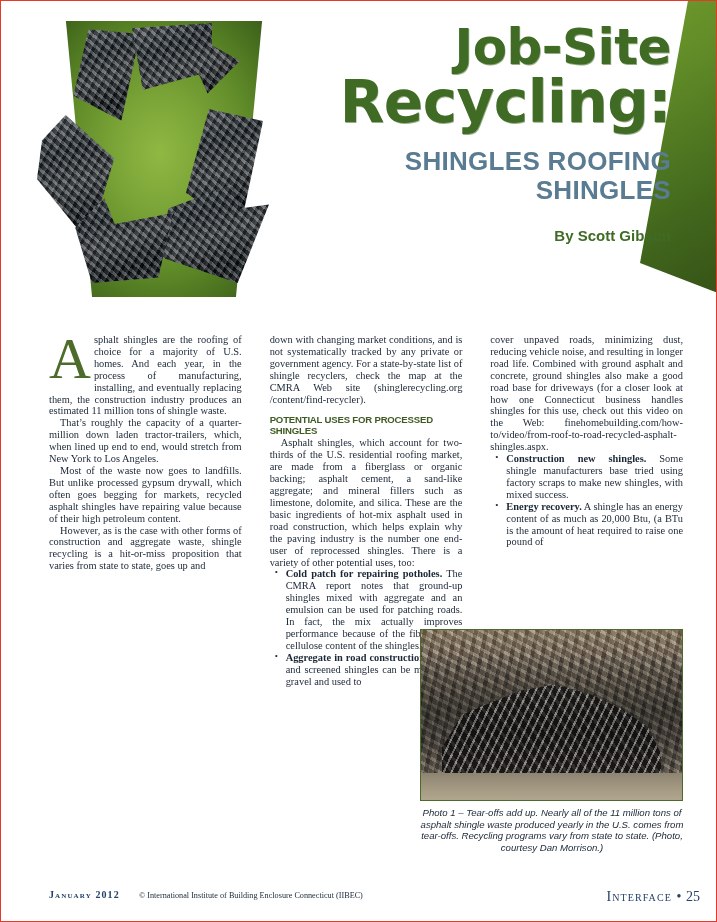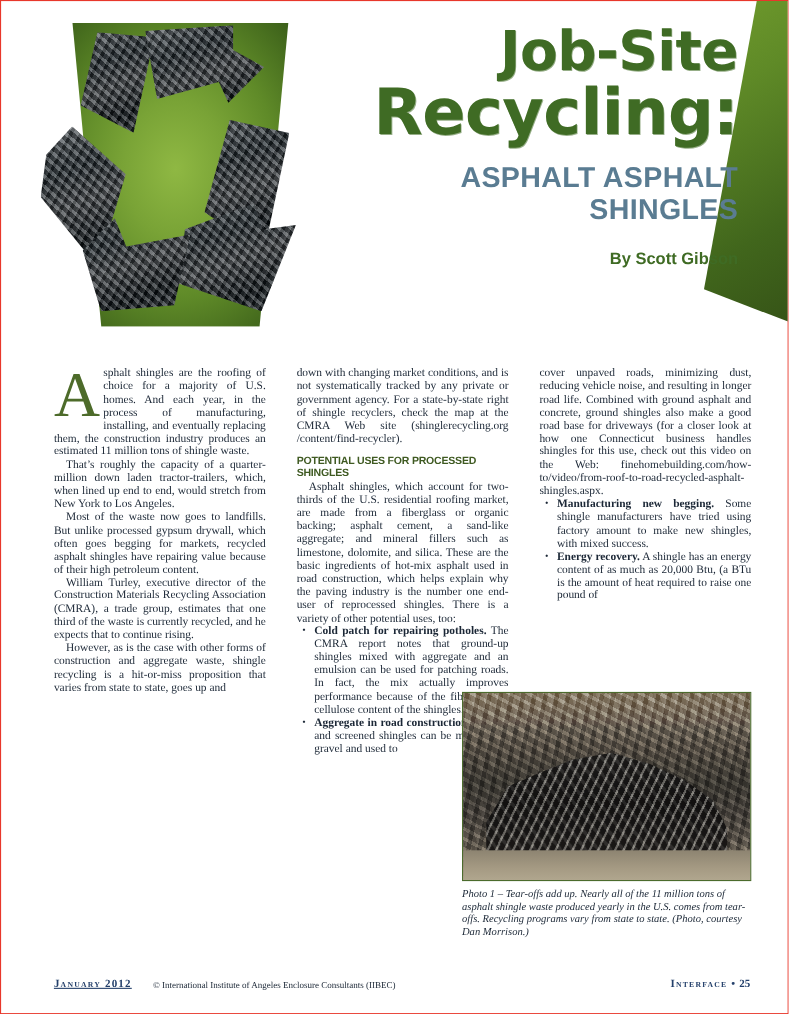--- a/index.html
+++ b/index.html
@@ -217,59 +217,58 @@
   }
   .photo-ground {
     position: absolute;
     left: 0; bottom: 0; width: 100%; height: 16%;
     background: linear-gradient(180deg, #8d8471 0%, #a59a83 60%, #b0a68e 100%);
   }
   .caption {
     position: absolute;
     left: 419px; top: 806px;
     width: 264px;
-    font-family: Liberation Serif, serif;
+    font-family: Liberation Sans, sans-serif;
     font-style: italic;
     font-size: 9.6px;
     line-height: 11.6px;
     color: #1b2736;
-    text-align: left;
+    text-align: center;
   }
 
   
   .footer {
     position: absolute;
     left: 0; bottom: 14px;
     width: 717px;
     height: 18px;
   }
   .footer-date {
     position: absolute;
     left: 48px; top: 0;
     font-family: "Liberation Serif", serif;
     font-weight: 700;
     font-size: 10px;
     letter-spacing: 1.1px;
     color: #24406b;
     font-variant: small-caps;
-    text-decoration: underline;
   }
   .footer-copy {
     position: absolute;
     left: 138px; top: 2px;
     font-family: "Liberation Serif", serif;
     font-size: 8.2px;
     color: #1b2736;
   }
   .footer-right {
     position: absolute;
-    right: 36px; top: 0;
-    font-family: "Liberation Serif", serif;
-    font-weight: 700;
-    font-size: 10px;
+    right: 18px; top: 0;
+    font-family: "Liberation Serif", serif;
+    font-weight: 400;
+    font-size: 14px;
     letter-spacing: 1.1px;
     color: #24406b;
     font-variant: small-caps;
   }
   .footer-right .pg { font-variant: normal; letter-spacing: 0; }
 </style>
 </head>
 <body>
 
 <div id="page">
@@ -286,74 +285,73 @@
       <div class="arrow arrow-e"></div>
       <div class="arrow arrow-f"></div>
     </div>
 
     <div class="title-block">
       <h1 class="title-main">
         <span class="title-line1">Job-Site</span>
         <span class="title-line2">Recycling:</span>
       </h1>
       <div class="subtitle">
-        <span>ASPHALT ASPHALT</span>
+        <span>SHINGLES ROOFING</span>
         <span class="sub2">SHINGLES</span>
       </div>
       <div class="byline">By Scott Gibson</div>
     </div>
   </div>
 
   <div class="columns">
 
     <div class="col">
       <p class="noindent dropcap-para">Asphalt shingles are the roofing of choice for a majority of U.S. homes. And each year, in the process of manufacturing, installing, and eventually replacing them, the construction industry produces an estimated 11 million tons of shingle waste.</p>
       <p class="indent">That’s roughly the capacity of a quarter-million down laden tractor-trailers, which, when lined up end to end, would stretch from New York to Los Angeles.</p>
       <p class="indent">Most of the waste now goes to landfills. But unlike processed gypsum drywall, which often goes begging for markets, recycled asphalt shingles have repairing value because of their high petroleum content.</p>
-      <p class="indent">William Turley, executive director of the Construction Materials Recycling Association (CMRA), a trade group, estimates that one third of the waste is currently recycled, and he expects that to continue rising.</p>
       <p class="indent">However, as is the case with other forms of construction and aggregate waste, shingle recycling is a hit-or-miss proposition that varies from state to state, goes up and</p>
     </div>
 
     <div class="col">
-      <p class="noindent">down with changing market conditions, and is not systematically tracked by any private or government agency. For a state-by-state right of shingle recyclers, check the map at the CMRA Web site (shinglerecycling.org /content/find-recycler).</p>
+      <p class="noindent">down with changing market conditions, and is not systematically tracked by any private or government agency. For a state-by-state list of shingle recyclers, check the map at the CMRA Web site (shinglerecycling.org /content/find-recycler).</p>
       <div class="subhead">POTENTIAL USES FOR PROCESSED SHINGLES</div>
       <p class="indent">Asphalt shingles, which account for two-thirds of the U.S. residential roofing market, are made from a fiberglass or organic backing; asphalt cement, a sand-like aggregate; and mineral fillers such as limestone, dolomite, and silica. These are the basic ingredients of hot-mix asphalt used in road construction, which helps explain why the paving industry is the number one end-user of reprocessed shingles. There is a variety of other potential uses, too:</p>
       <ul class="bullets">
         <li>
           <b class="lead">Cold patch for repairing potholes.</b><span> The CMRA report notes that ground-up shingles mixed with aggregate and an emulsion can be used for patching roads. In fact, the mix actually improves performance because of the fiberglass or cellulose content of the shingles.</span>
         </li>
         <li>
           <b class="lead">Aggregate in road construction.</b><span> Ground and screened shingles can be mixed with gravel and used to</span>
         </li>
       </ul>
     </div>
 
     <div class="col">
       <p class="noindent">cover unpaved roads, minimizing dust, reducing vehicle noise, and resulting in longer road life. Combined with ground asphalt and concrete, ground shingles also make a good road base for driveways (for a closer look at how one Connecticut business handles shingles for this use, check out this video on the Web: finehomebuilding.com/how-to/video/from-roof-to-road-recycled-asphalt-shingles.aspx.</p>
       <ul class="bullets">
         <li>
-          <b class="lead">Manufacturing new begging.</b><span> Some shingle manufacturers have tried using factory amount to make new shingles, with mixed success.</span>
+          <b class="lead">Construction new shingles.</b><span> Some shingle manufacturers base tried using factory scraps to make new shingles, with mixed success.</span>
         </li>
         <li>
           <b class="lead">Energy recovery.</b><span> A shingle has an energy content of as much as 20,000 Btu, (a BTu is the amount of heat required to raise one pound of</span>
         </li>
       </ul>
     </div>
   </div>
 
   <div class="photo-box">
     <div class="photo-tex"></div>
     <div class="photo-pile"></div>
     <div class="photo-ground"></div>
   </div>
   <div class="caption">Photo 1 – Tear-offs add up. Nearly all of the 11 million tons of asphalt shingle waste produced yearly in the U.S. comes from tear-offs. Recycling programs vary from state to state. (Photo, courtesy Dan Morrison.)</div>
 
   <div class="footer">
     <div class="footer-date">January 2012</div>
-    <div class="footer-copy">© International Institute of Angeles Enclosure Consultants (IIBEC)</div>
+    <div class="footer-copy">© International Institute of Building Enclosure Connecticut (IIBEC)</div>
     <div class="footer-right">
       <span>Interface</span>
       <span class="pg">•</span>
       <span class="pg">25</span>
     </div>
   </div>
 
 </div>
 
 </body></html>

